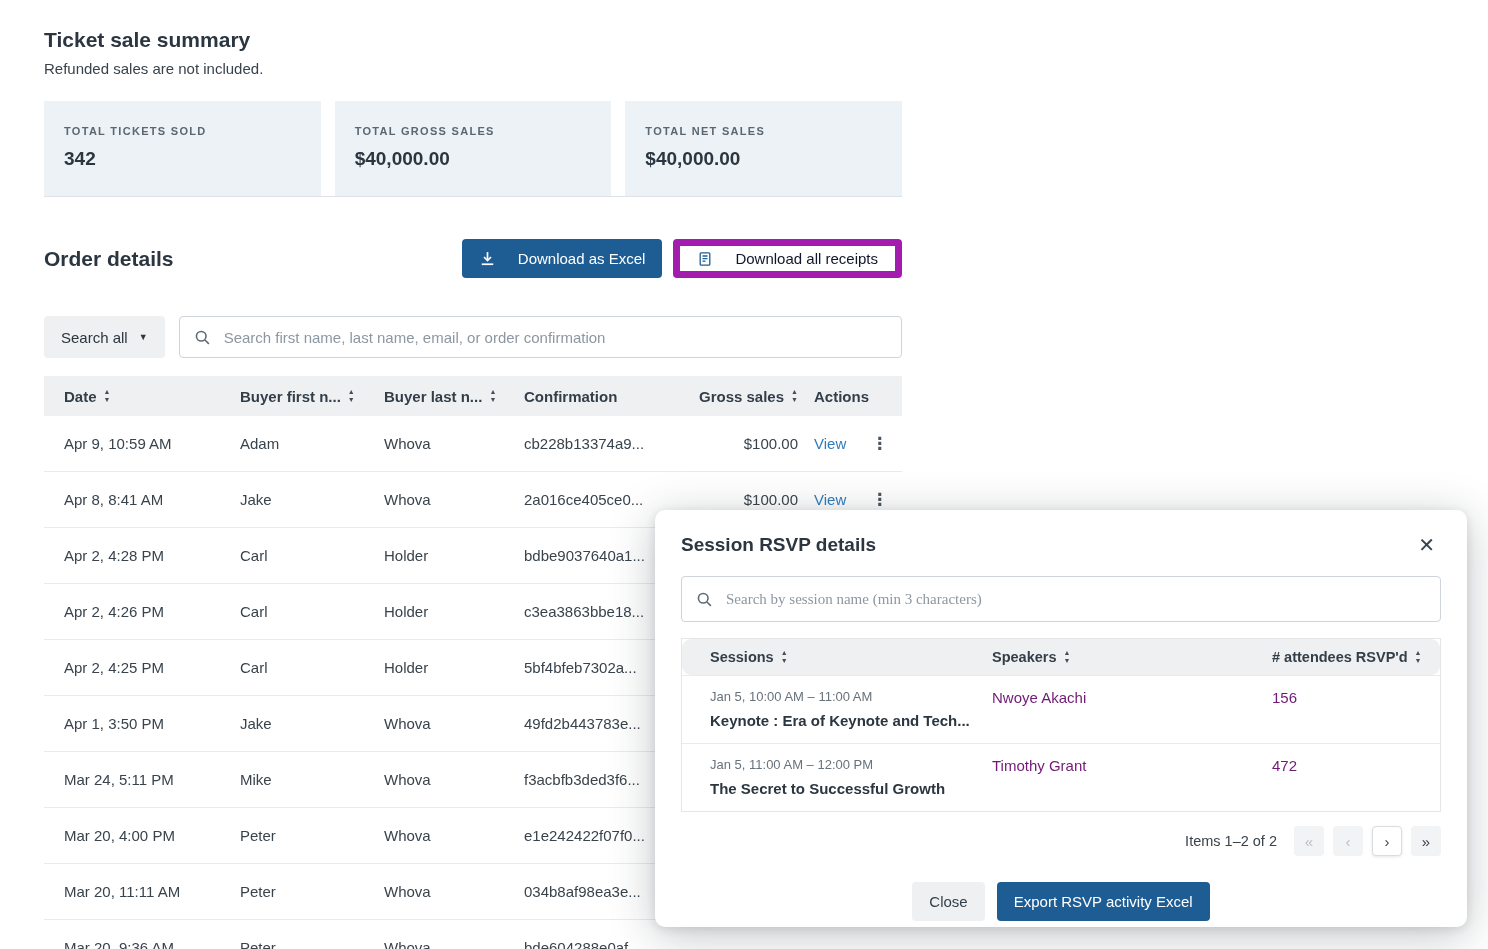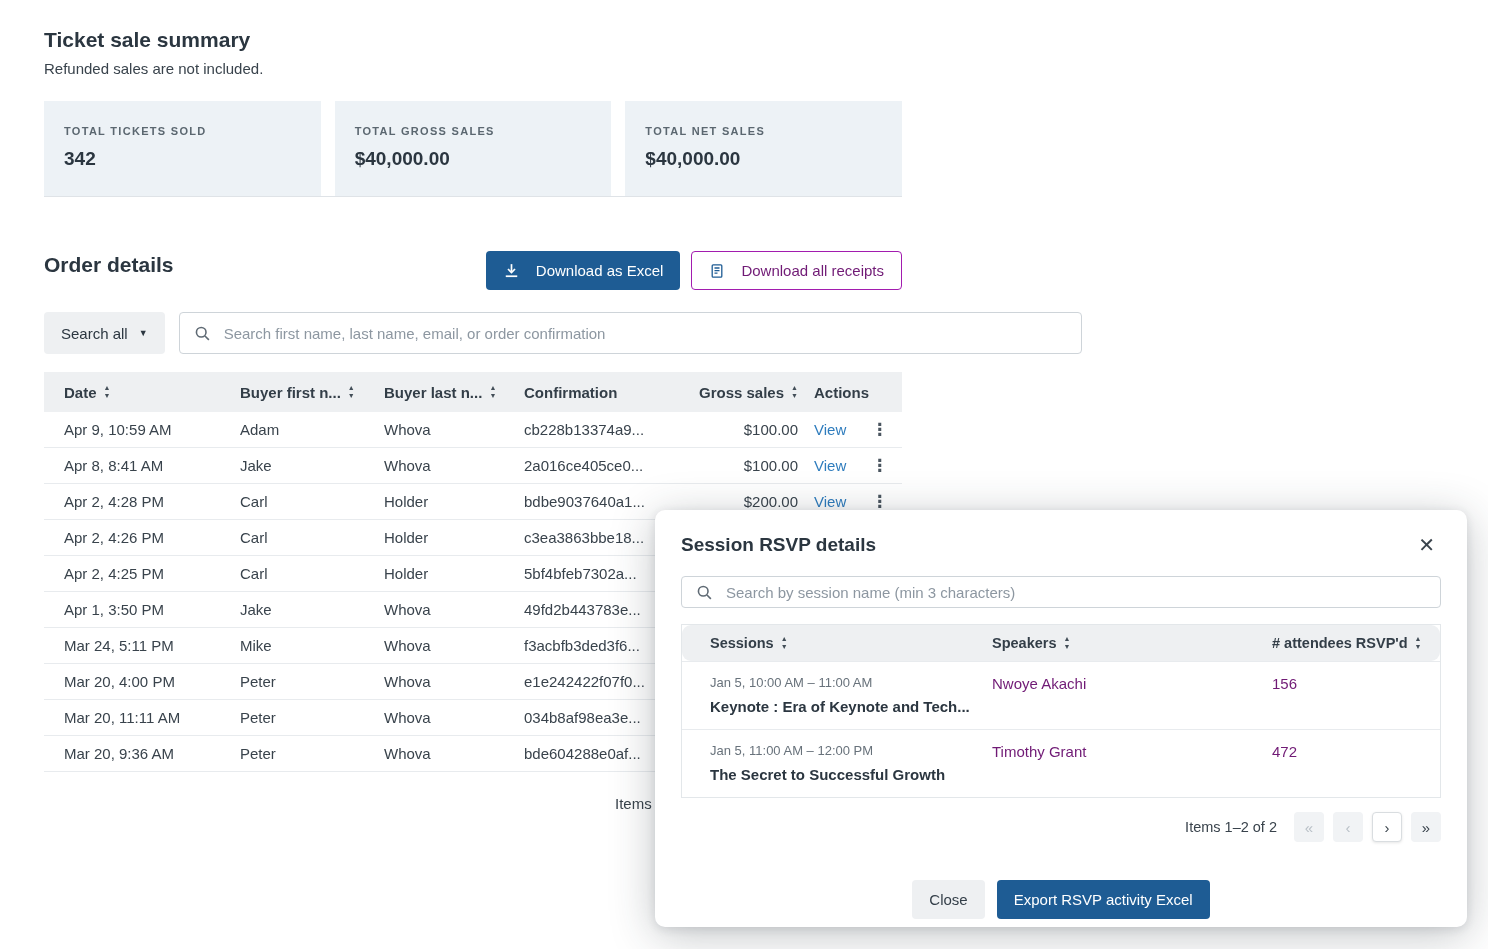--- a/index.html
+++ b/index.html
@@ -16,61 +16,61 @@
   .subtitle { font-size:15px; color:#39434c; margin:0; }
 
   .stats { display:flex; gap:14px; margin-top:24px; width:858px; border-bottom:1px solid #dfe3e7; }
   .stat-card { flex:1; background:#edf2f6; padding:24px 20px 26px 20px; }
   .stat-label { font-size:11px; letter-spacing:1.3px; color:#5b6770; font-weight:700; }
   .stat-value { font-size:19px; font-weight:700; color:#2b3640; margin-top:11px; }
 
   .section-head { display:flex; justify-content:space-between; align-items:center; margin-top:42px; width:858px; }
   .section-title { font-size:21px; font-weight:700; color:#2b3640; margin:0; }
   .head-buttons { display:flex; gap:11px; }
-  .btn { display:inline-flex; align-items:center; gap:16px; font-size:15px; border-radius:4px;
-         padding:0 17px; height:39px; cursor:pointer; border:none; font-family:inherit;margin-top:12px; }
+  .btn { display:inline-flex; align-items:center; gap:22px; font-size:15px; border-radius:4px;
+         padding:0 17px; height:39px; cursor:pointer; border:none; font-family:inherit; }
   .btn-primary { background:#1e5c94; color:#fff; }
-  .btn-outline { background:#fff; color:#701a75; border:1px solid #a21caf; }
+  .btn-outline { background:#fff; color:#0f172a; border:7px solid #a21caf; }
   .btn-secondary { background:#eef0f2; color:#333e48; }
 
-  .search-row { display:flex; gap:14px; margin-top:22px; width:1038px; }
+  .search-row { display:flex; gap:14px; margin-top:38px; width:858px; }
   .filter-btn { display:inline-flex; align-items:center; gap:11px; background:#eef0f2; border:none;
                 border-radius:4px; padding:0 17px; height:42px; font-size:15px; color:#2b3640;
                 font-family:inherit; cursor:pointer; }
   .caret { font-size:9px; line-height:1; color:#2b3640; }
   .search-box { flex:1; display:flex; align-items:center; gap:11px; border:1px solid #ced4d9;
                 border-radius:4px; padding:0 14px; height:42px; background:#fff; }
   .search-box input { border:none; outline:none; flex:1; font-size:15px; font-family:inherit; color:#39434c; background:transparent; }
   input::placeholder { color:#8d97a1; }
 
   .table { margin-top:18px; width:858px; }
   .t-head, .t-row { display:grid; grid-template-columns:196px 144px 140px 170px 110px 98px; align-items:center; }
   .t-head { background:#eef0f2; height:40px; font-weight:700; font-size:15px; color:#333e48; }
-  .t-row { height:36px; border-bottom:1px solid #e8ebee; font-size:15px; color:#39434c; }
+  .t-row { height:56px; border-bottom:1px solid #e8ebee; font-size:15px; color:#39434c; }
   .th { display:flex; align-items:center; gap:7px; }
   .pad-l { padding-left:20px; }
   .num { justify-content:flex-end; text-align:right; padding-right:6px; }
   .cell-num { text-align:right; padding-right:6px; }
   .cell-actions { padding-left:10px; display:flex; align-items:center; gap:25px; }
   .link { color:#2e7cbd; cursor:pointer; }
   .kebab { color:#4a555f; font-size:17px; font-weight:700; cursor:pointer; }
   .sort-icon { display:inline-flex; flex-direction:column; align-items:center; cursor:pointer; }
   .sort-icon::before { content:"▲"; font-size:7px; line-height:8px; color:#434e58; }
   .sort-icon::after  { content:"▼"; font-size:7px; line-height:8px; color:#434e58; }
   .t-foot { padding:23px 0 0 571px; font-size:15px; color:#39434c; }
 
   
   .modal { position:absolute; left:655px; top:510px; width:812px; height:417px; background:#fff;
            border-radius:10px; padding:24px 26px; z-index:10;
            box-shadow:0 8px 45px rgba(35,45,55,.28), 0 2px 10px rgba(35,45,55,.12); }
   .modal-head { display:flex; justify-content:space-between; align-items:center; }
   .modal-title { font-size:19px; font-weight:700; color:#2b3640; }
   .modal-close { font-size:20px; color:#39434c; cursor:pointer; background:none; border:none; line-height:1; font-family:inherit; }
-  .m-search { margin-top:20px; height:32px; border:1px solid #ced4d9; border-radius:4px;
-              display:flex; align-items:center; gap:11px; padding:0 14px; }
+  .m-search { margin-top:20px; height:46px; border:1px solid #ced4d9; border-radius:4px;
+              display:flex; align-items:center; gap:11px; padding:0 14px;font-family:Liberation Serif, serif; }
   .m-search input { border:none; outline:none; flex:1; font-size:15px; font-family:inherit; color:#39434c; }
 
   .m-table { margin-top:16px; border:1px solid #e3e7ea; }
   .m-head, .m-row { display:grid; grid-template-columns:310px 280px 168px; }
   .m-head { background:#eef0f2; height:36px; align-items:center; font-weight:700; font-size:14.5px; color:#333e48;border-radius:9px; }
   .m-head .th:first-child { padding-left:28px; }
   .m-row { padding:13px 0 14px 0; border-top:1px solid #e8ebee; align-items:start; }
   .m-cell-session { padding-left:28px; }
   .m-time { font-size:13px; color:#68727b; margin-bottom:8px; }
   .m-session-name { font-size:15px; font-weight:700; color:#2b3640; }

